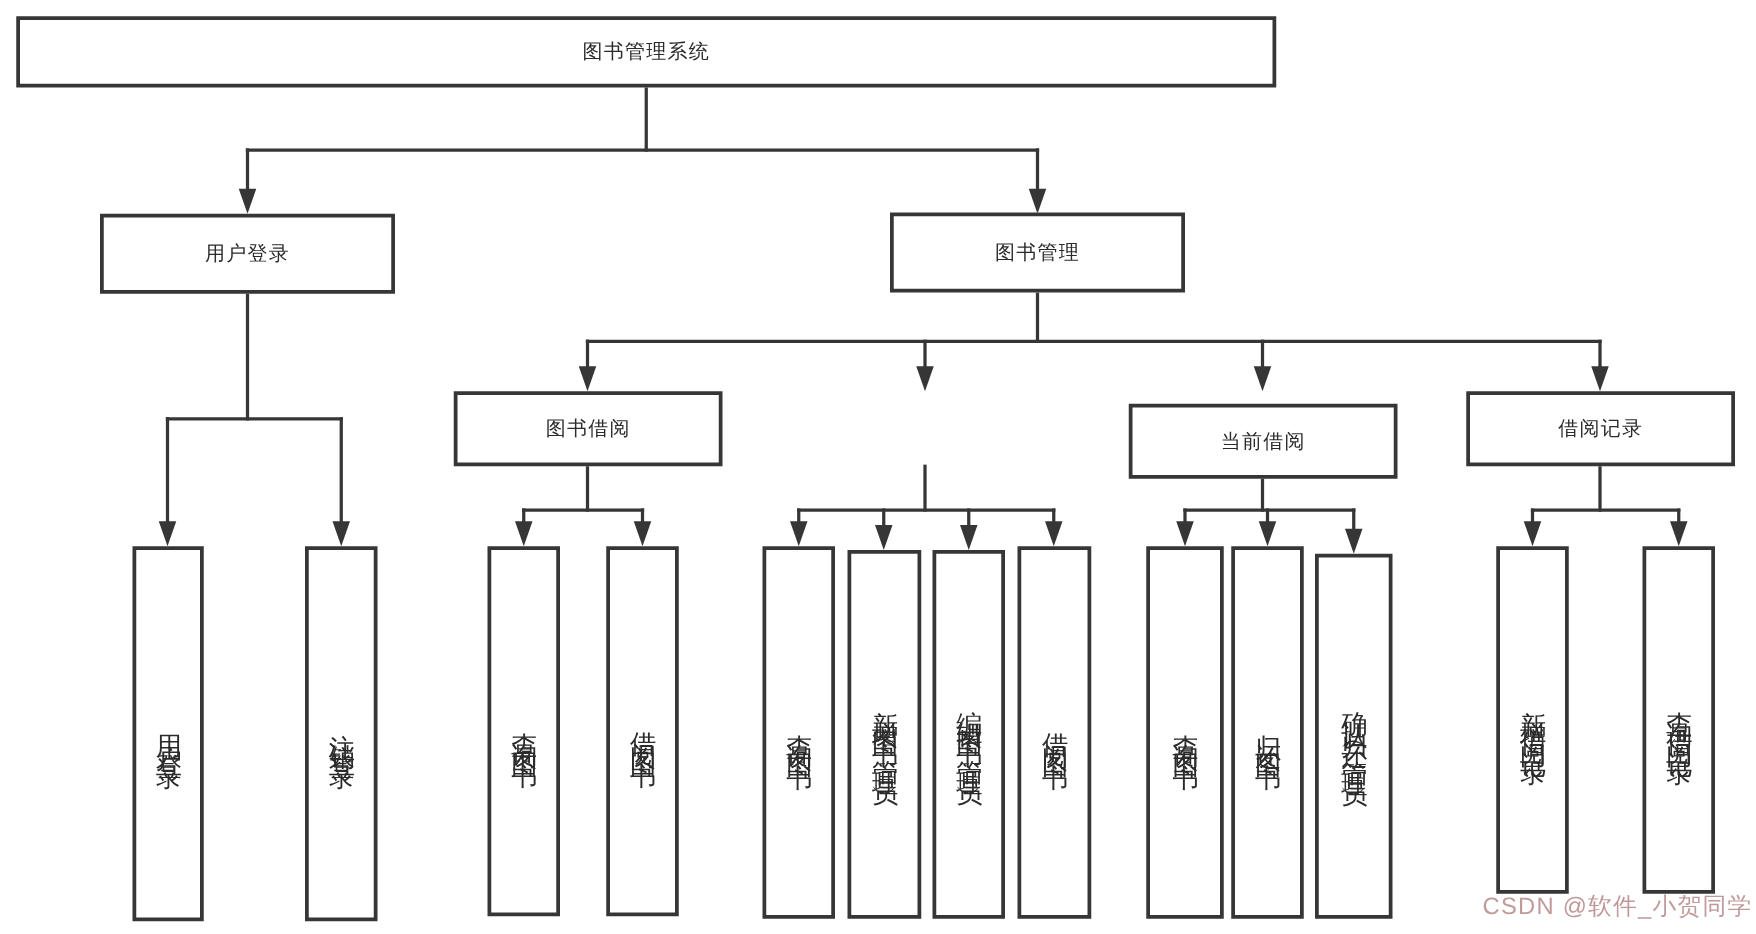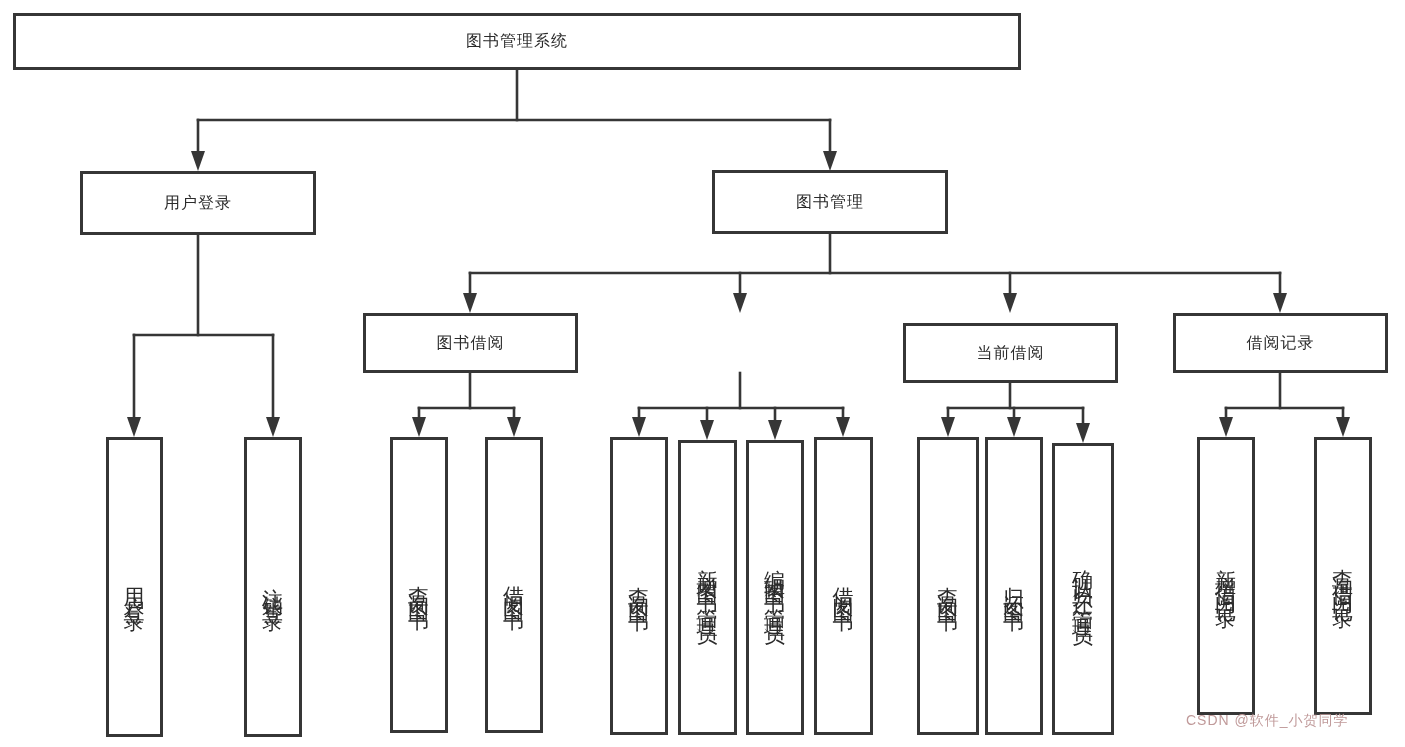--- a/index.html
+++ b/index.html
@@ -35,21 +35,21 @@
   .node.v{
     writing-mode:vertical-rl;
     text-orientation:mixed;
     font-size:21px;
     letter-spacing:8px;
     line-height:1;
   }
   .watermark{
     position:absolute;
     left:1186px;top:712px;
-    font-size:14px;
+    font-size:19px;
     letter-spacing:1px;
     color:var(--watermark);
     white-space:nowrap;
   }
 </style>
 </head>
 <body>
 
 <div class="canvas">
 

